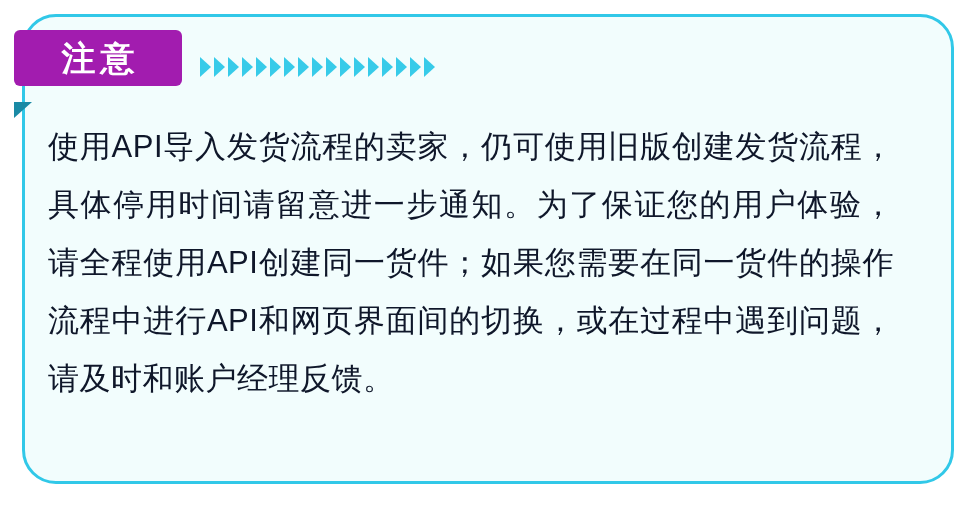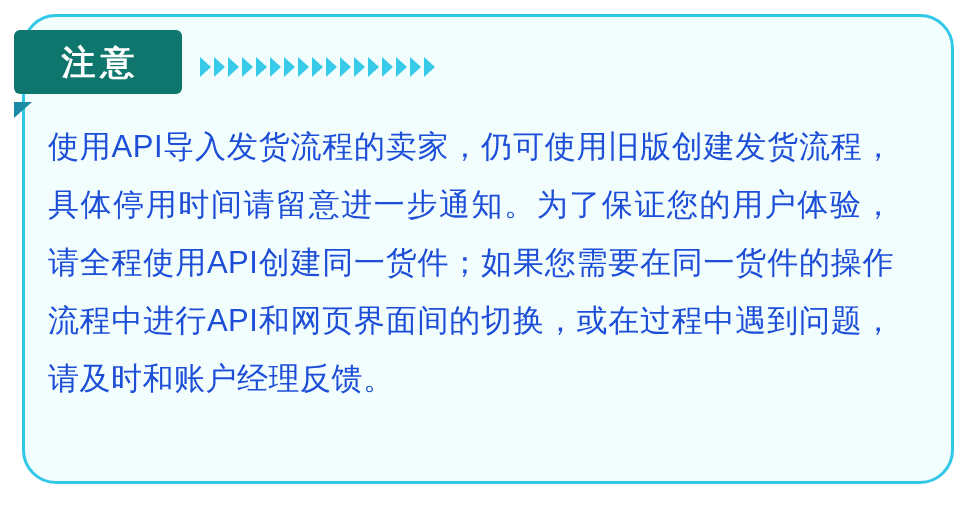--- a/index.html
+++ b/index.html
@@ -31,22 +31,22 @@
     border: 3px solid #31c8e8;
     border-radius: 34px;
     background: #f2fdfd;
   }
 
   .badge {
     position: absolute;
     left: 14px;
     top: 30px;
     width: 168px;
-    height: 64px;
-    background: #0f766e;
+    height: 56px;
+    background: #a21caf;
     border-radius: 6px;
     display: flex;
     align-items: center;
     justify-content: center;
     z-index: 5;
   }
   .badge-text {
     color: #ffffff;
     font-size: 34px;
     font-weight: bold;
@@ -83,21 +83,21 @@
     margin-right: 3px;
   }
 
   .body-text {
     position: absolute;
     left: 48px;
     top: 118px;
     width: 846px;
     font-size: 31px;
     line-height: 58px;
-    color: #1d4ed8;
+    color: #0f172a;
     letter-spacing: 0.5px;
     text-align: justify;
     text-justify: inter-character;
     white-space: pre-wrap;
   }
 </style>
 </head>
 <body>
 
 <div class="callout-wrap">

